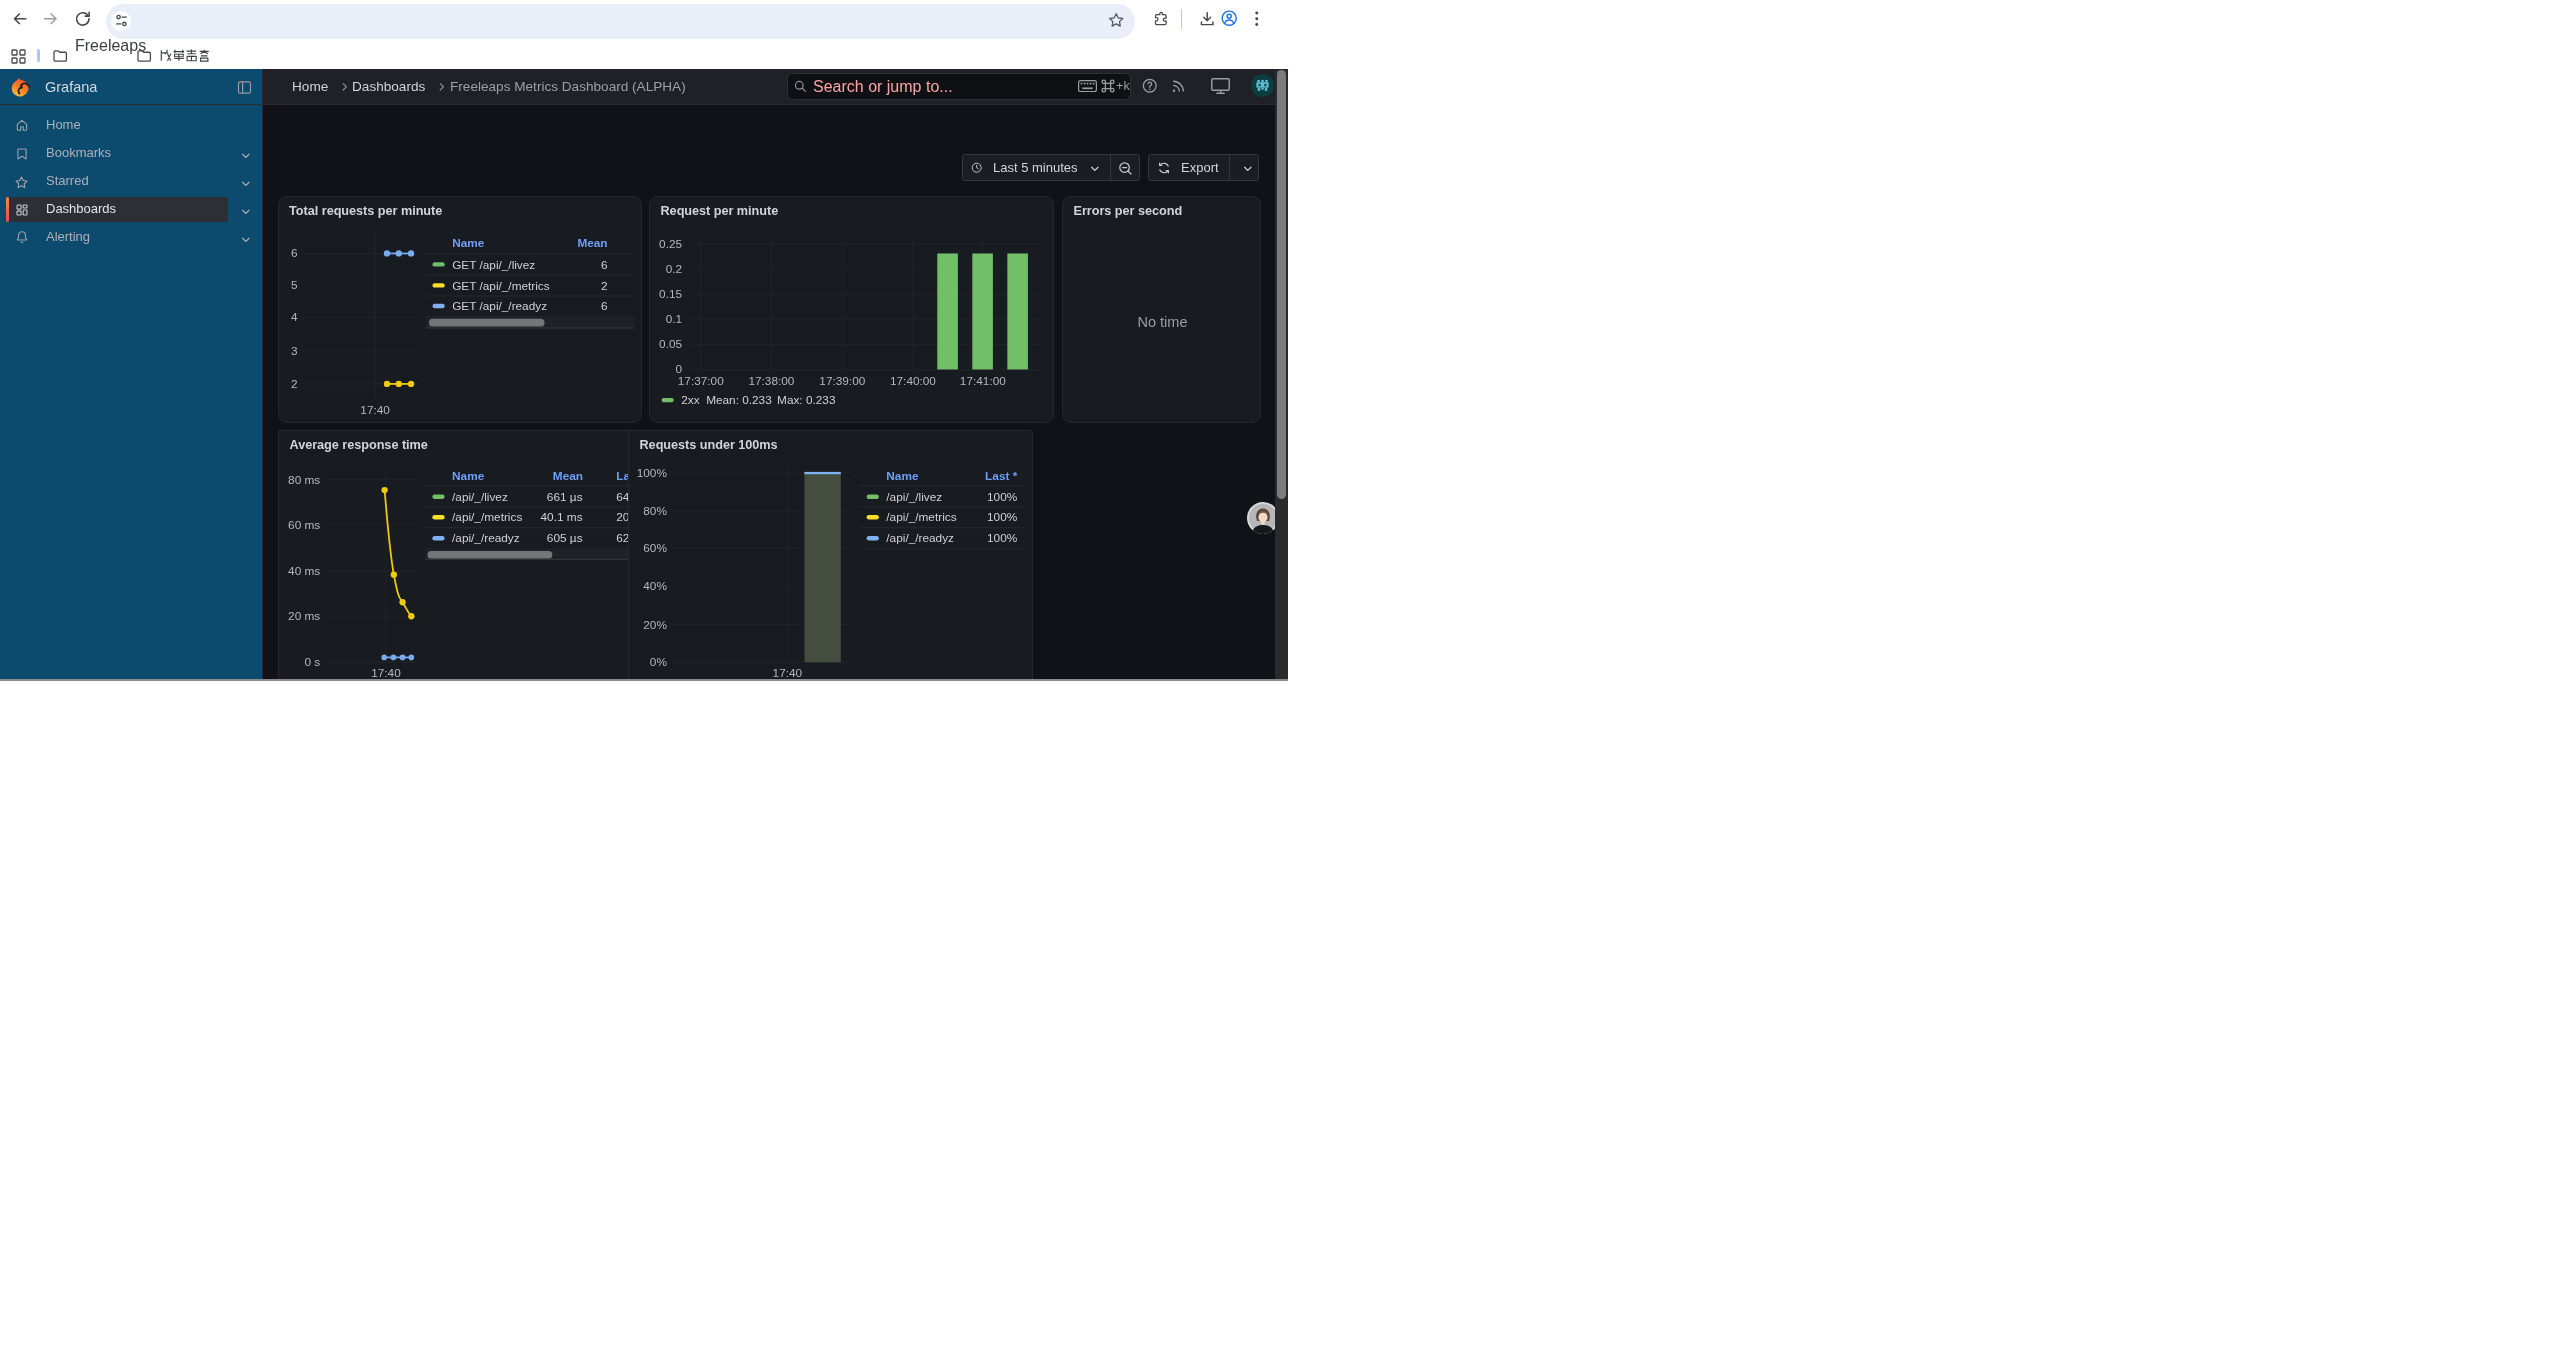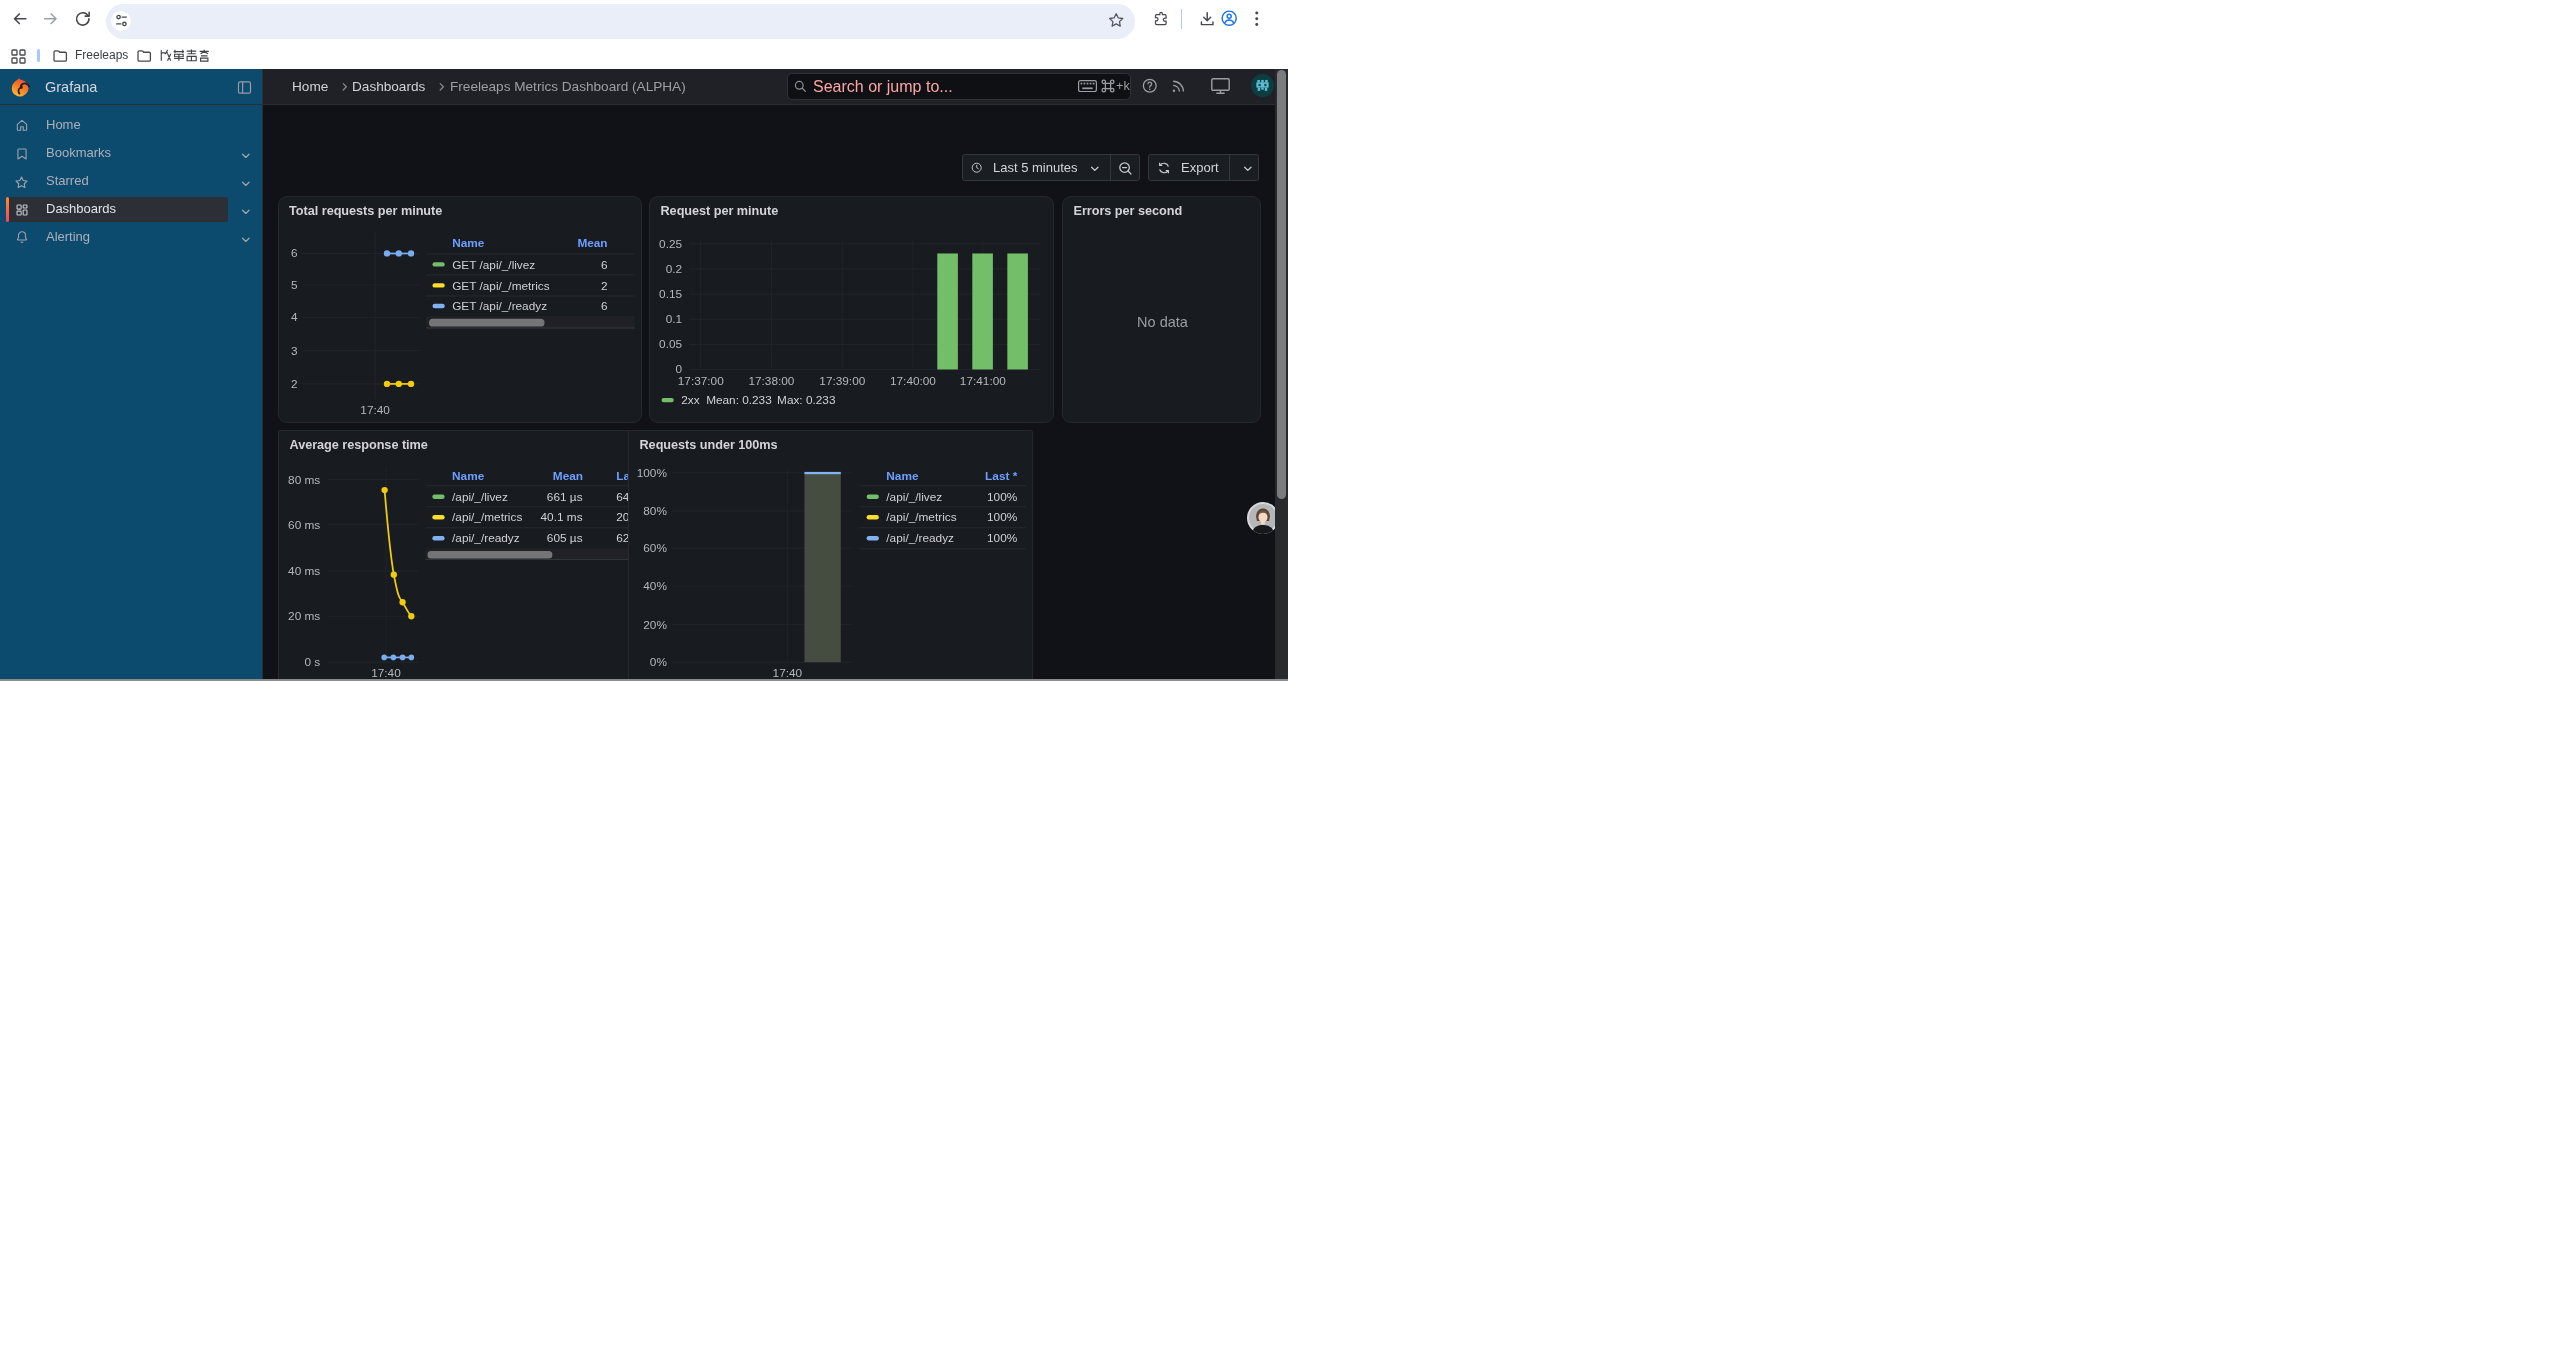--- a/index.html
+++ b/index.html
@@ -79,21 +79,21 @@
           <rect x="1.2" y="1.2" width="6" height="6" rx="1"></rect>
           <rect x="10.8" y="1.2" width="6" height="6" rx="1"></rect>
           <rect x="1.2" y="10.8" width="6" height="6" rx="1"></rect>
           <rect x="10.8" y="10.8" width="6" height="6" rx="1"></rect>
         </g>
       </svg>
     <div class="abs" style="left:37px;top:49px;width:2.6px;height:13px;border-radius:1.8px;background:#a8c7fa"></div>
     <svg class="abs" style="left:52px;top:48px" width="16" height="16" viewBox="0 0 20 20">
         <path d="M2.5 5c0-.8.7-1.5 1.5-1.5h3.4c.5 0 .9.2 1.2.6l1 1.2h6.9c.8 0 1.5.7 1.5 1.5v8.2c0 .8-.7 1.5-1.5 1.5H4c-.8 0-1.5-.7-1.5-1.5z" fill="none" stroke="#46484b" stroke-width="1.6" stroke-linejoin="round"></path>
       </svg>
-    <div class="abs" style="left:75px;top:47px;height:16.7px;line-height:16.7px;font-size:12px;color:#3c4043">Freeleaps</div>
+    <div class="abs" style="left:75px;top:38px;height:16.7px;line-height:16.7px;font-size:16px;color:#3c4043">Freeleaps</div>
     <svg class="abs" style="left:136px;top:48px" width="16" height="16" viewBox="0 0 20 20">
         <path d="M2.5 5c0-.8.7-1.5 1.5-1.5h3.4c.5 0 .9.2 1.2.6l1 1.2h6.9c.8 0 1.5.7 1.5 1.5v8.2c0 .8-.7 1.5-1.5 1.5H4c-.8 0-1.5-.7-1.5-1.5z" fill="none" stroke="#46484b" stroke-width="1.6" stroke-linejoin="round"></path>
       </svg>
     <svg class="abs" style="left:159px;top:49px" width="51" height="13" viewBox="0 0 58 15">
       <g stroke="#3f4246" stroke-width="1.3" fill="none">
         <path d="M2.2 1.5v12M2.2 4.5h4.5M9 1v4.5M6.5 6l3-4.5M9.5 5.5l3.6 8M13.2 5.5l-3.8 8"></path>
         <path d="M16.5 3h12M18 1v3.5M27 1v3.5M17.5 6h10v3h-10zM17 11h11.5M22.5 6v7.5"></path>
         <path d="M31.5 2.5h11M37 .5v5M32.5 5.5h9.5M32 8.5h10.5v5h-10.5zM37 8.5v5"></path>
         <path d="M46.5 2.8h10.5M51.7.8v2M47.5 5.5c2-1 3.5-2 4.2-2.7.8.7 2.5 1.8 4.4 2.7M48 8h7.5M47.5 10.5h8.5v3.5h-8.5z"></path>
       </g>
@@ -364,21 +364,21 @@
           <g font-size="13.5" fill="#d0d1d7">
               <text x="35.5" y="236.5">2xx</text>
               <text x="64" y="236.5">Mean: 0.233</text>
               <text x="145" y="236.5">Max: 0.233</text>
             </g>
         </svg>
       </div>
 
       <div class="panel" style="left:798px;top:57px;width:199px;height:227px">
         <div class="ptitle">Errors per second</div>
-        <div class="abs" style="left:0;top:117px;width:199px;text-align:center;font-size:14.5px;color:#9b9da5">No data</div>
+        <div class="abs" style="left:0;top:117px;width:199px;text-align:center;font-size:14.5px;color:#9b9da5">No time</div>
       </div>
 
       <div class="panel" style="left:14px;top:291px;width:363px;height:256px;border-bottom:none;border-radius:2.6px 2.6px 0 0">
         <div class="ptitle">Average response time</div>
         <svg width="361" height="254" viewBox="0 0 412 290">
           <g stroke="#23252b" stroke-width="1">
             <line x1="55" y1="55.5" x2="159.5" y2="55.5"></line>
               <line x1="55" y1="107" x2="159.5" y2="107"></line>
               <line x1="55" y1="160" x2="159.5" y2="160"></line>
               <line x1="55" y1="211.5" x2="159.5" y2="211.5"></line>

